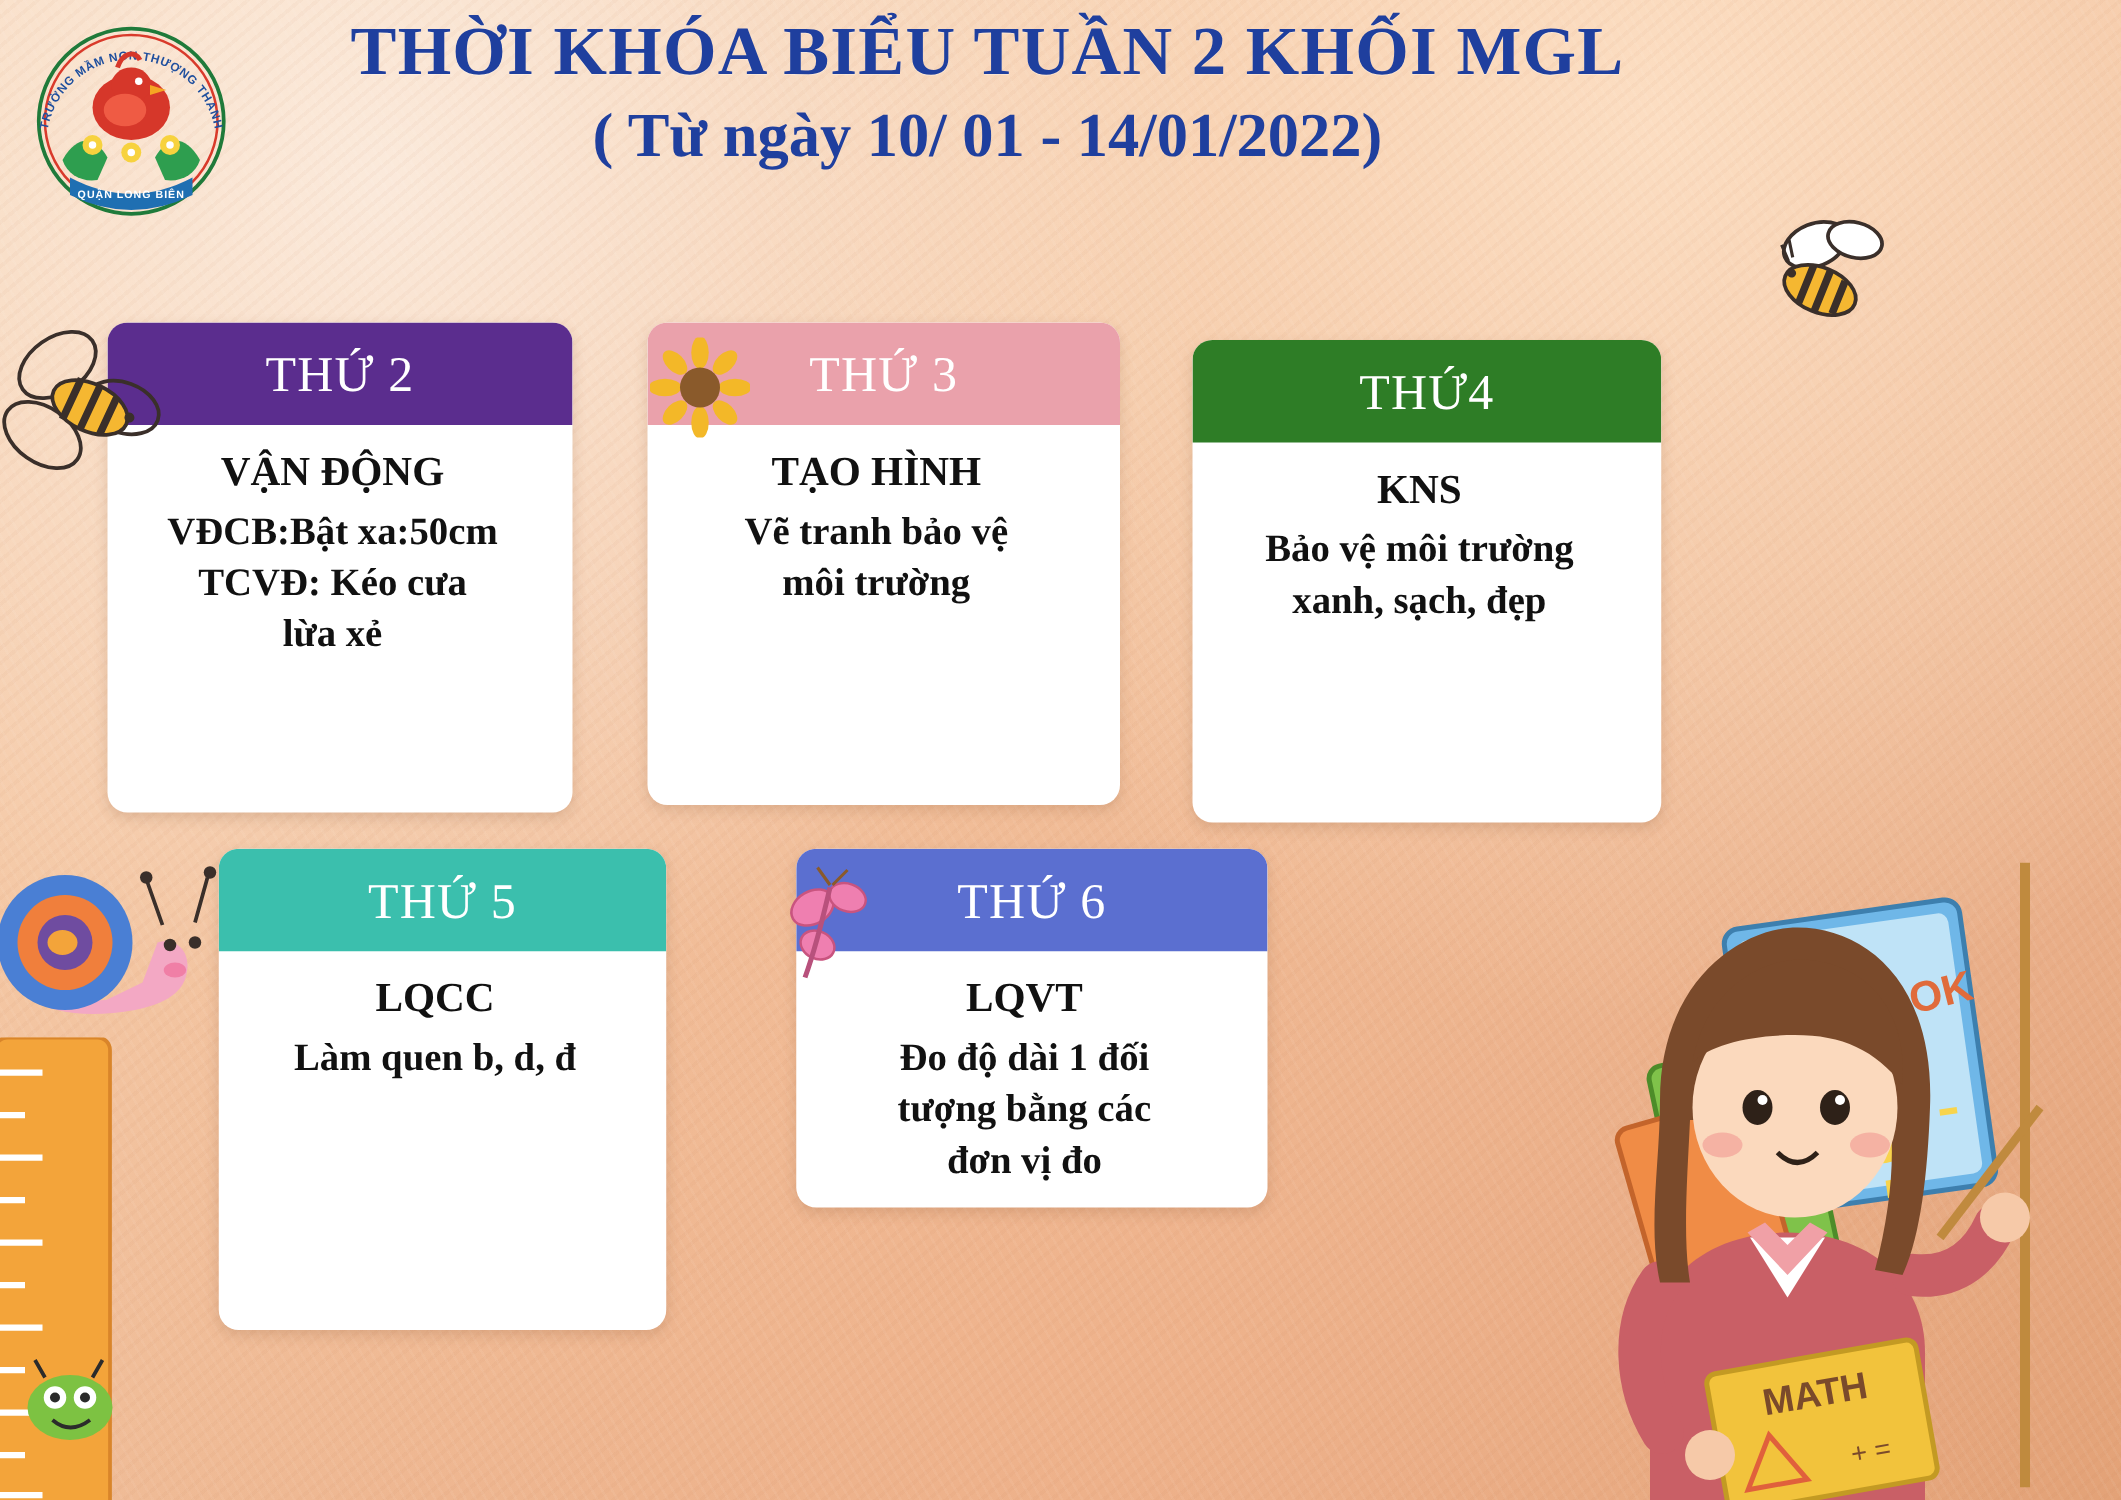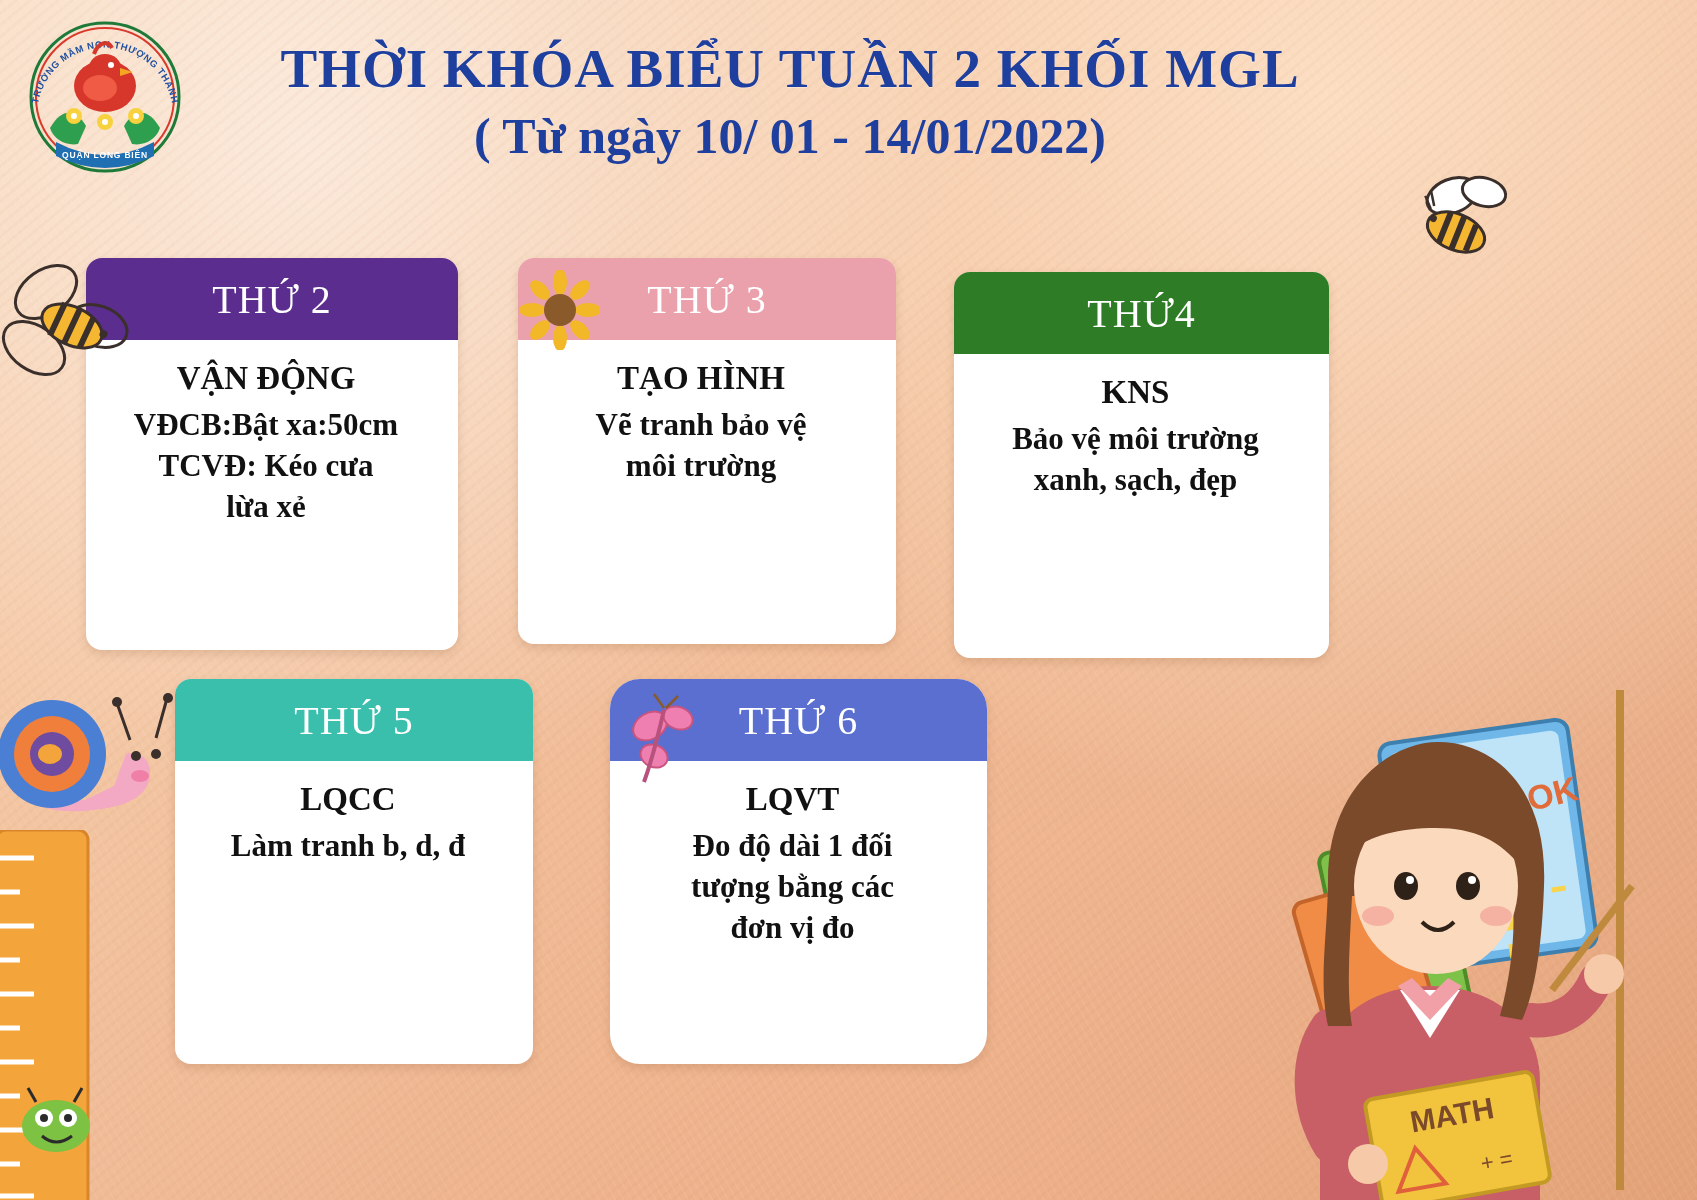--- a/index.html
+++ b/index.html
@@ -35,21 +35,21 @@
     left: 16px;
     top: 8px;
     width: 178px;
     height: 178px;
   }
 
   
   .header {
     position: absolute;
     left: 200px;
-    top: 38px;
+    top: 10px;
     width: 1180px;
     text-align: center;
   }
   .header .line1 {
     font-size: 55px;
     font-weight: bold;
     color: #1f3f9e;
     letter-spacing: 1px;
     line-height: 1.12;
     text-shadow: 0 1px 0 rgba(255,255,255,0.35);
@@ -94,21 +94,21 @@
     font-size: 31px;
     font-weight: bold;
     line-height: 1.32;
   }
 
   
   #card-mon  { left: 86px;  top: 258px; width: 372px; height: 392px; }
   #card-tue  { left: 518px; top: 258px; width: 378px; height: 386px; }
   #card-wed  { left: 954px; top: 272px; width: 375px; height: 386px; }
   #card-thu  { left: 175px; top: 679px; width: 358px; height: 385px; }
-  #card-fri  { left: 610px; top: 679px; width: 377px; height: 385px; border-radius: 30px; }
+  #card-fri  { left: 637px; top: 679px; width: 377px; height: 287px; }
 
   
   .deco { position: absolute; pointer-events: none; }
   #deco-bee-left   { left: -6px;  top: 248px; width: 150px; height: 160px; }
   #deco-bee-right  { left: 1400px;top: 170px; width: 120px; height: 110px; }
   #deco-sunflower  { left: 520px; top: 270px; width: 80px;  height: 80px; }
   #deco-butterfly  { left: 620px; top: 690px; width: 90px;  height: 110px; }
   #deco-snail      { left: -10px; top: 650px; width: 210px; height: 180px; }
   #deco-ruler      { left: -10px; top: 830px; width: 140px; height: 380px; }
   #deco-teacher    { left: 1200px;top: 690px; width: 500px; height: 520px; }
@@ -191,21 +191,21 @@
     <div class="detail">xanh, sạch, đẹp</div>
   </div>
 </div>
 
 <div class="card" id="card-thu">
   <div class="card-head" style="background: rgb(59, 191, 173);">
     <span>THỨ 5</span>
   </div>
   <div class="card-body">
     <div class="subject">LQCC</div>
-    <div class="detail">Làm tranh b, d, đ</div>
+    <div class="detail">Làm quen b, d, đ</div>
   </div>
 </div>
 
 <div class="card" id="card-fri">
   <div class="card-head" style="background: rgb(91, 111, 208);">
     <span>THỨ 6</span>
   </div>
   <div class="card-body">
     <div class="subject">LQVT</div>
     <div class="detail">Đo độ dài 1 đối</div>

